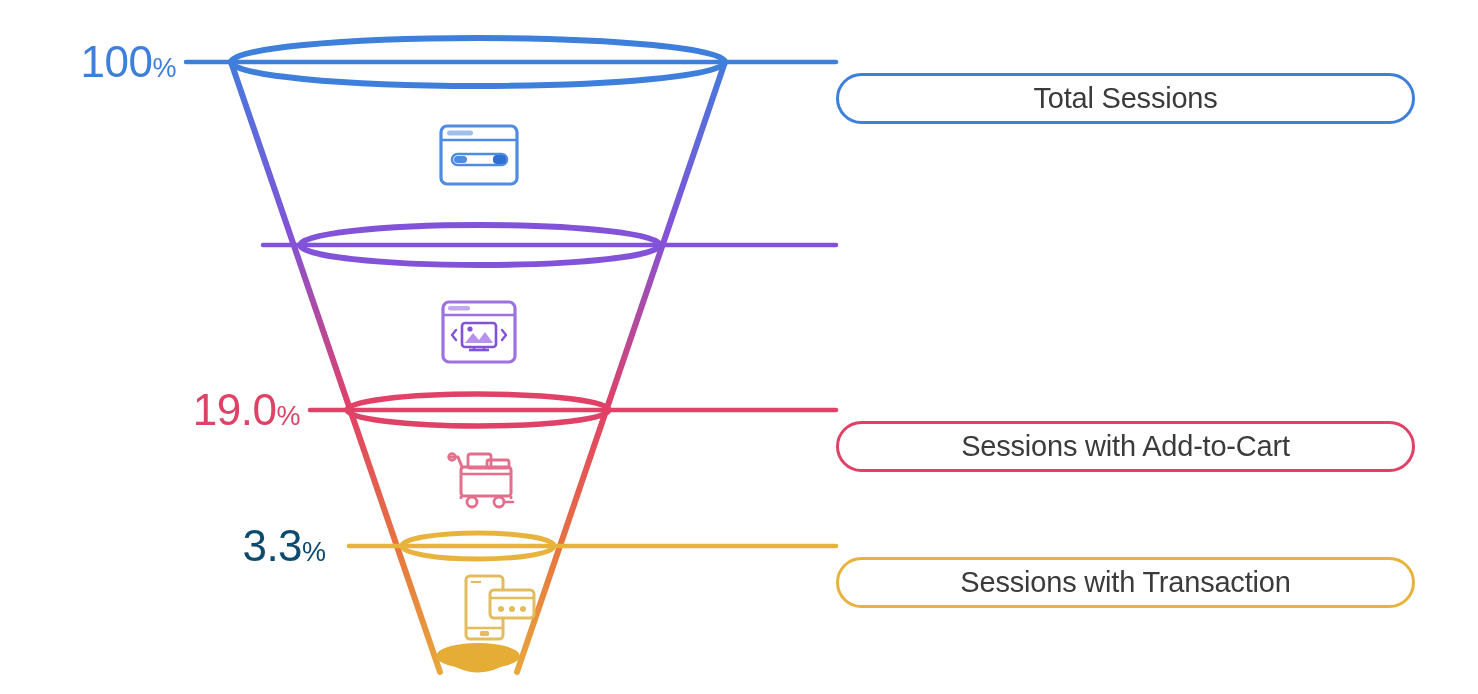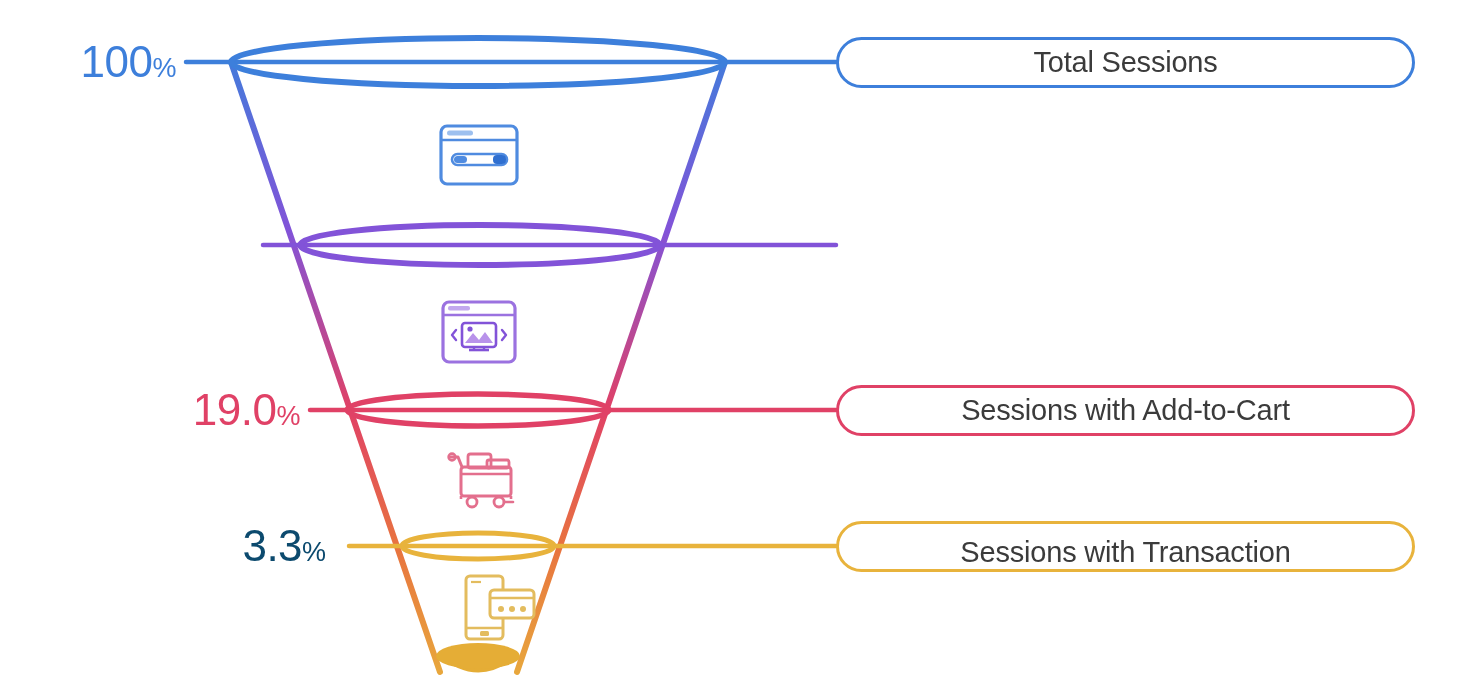--- a/index.html
+++ b/index.html
@@ -53,20 +53,21 @@
     background: #ffffff;
     display: flex;
     align-items: center;
     justify-content: center;
     color: #3b3b3b;
     font-family: "Liberation Sans", sans-serif;
     font-size: 29px;
     font-weight: 400;
     letter-spacing: -0.2px;
     white-space: nowrap;
+    margin-top: 36px;
   }
 </style>
 </head>
 <body>
 
 <div id="stage">
 
   <svg class="funnel-svg" viewBox="0 0 1478 694">
     <defs>
       <linearGradient id="sideGradLeft" x1="0" y1="40" x2="0" y2="676" gradientUnits="userSpaceOnUse">
@@ -180,17 +181,17 @@
 
   <div class="stage-pill" style="left:836px; top:37px; width:579px; height:51px; border-color:#3d7fdb;">
     <span>Total Sessions</span>
   </div>
 
 
   <div class="stage-pill" style="left:836px; top:385px; width:579px; height:51px; border-color:#e04166;align-items:center;">
     <span>Sessions with Add-to-Cart</span>
   </div>
 
-  <div class="stage-pill" style="left:836px; top:521px; width:579px; height:51px; border-color:#e8b33c;align-items:flex-end;">
+  <div class="stage-pill" style="left:836px; top:521px; width:579px; height:51px; border-color:#e8b33c;">
     <span>Sessions with Transaction</span>
   </div>
 
 </div>
 
 </body></html>

